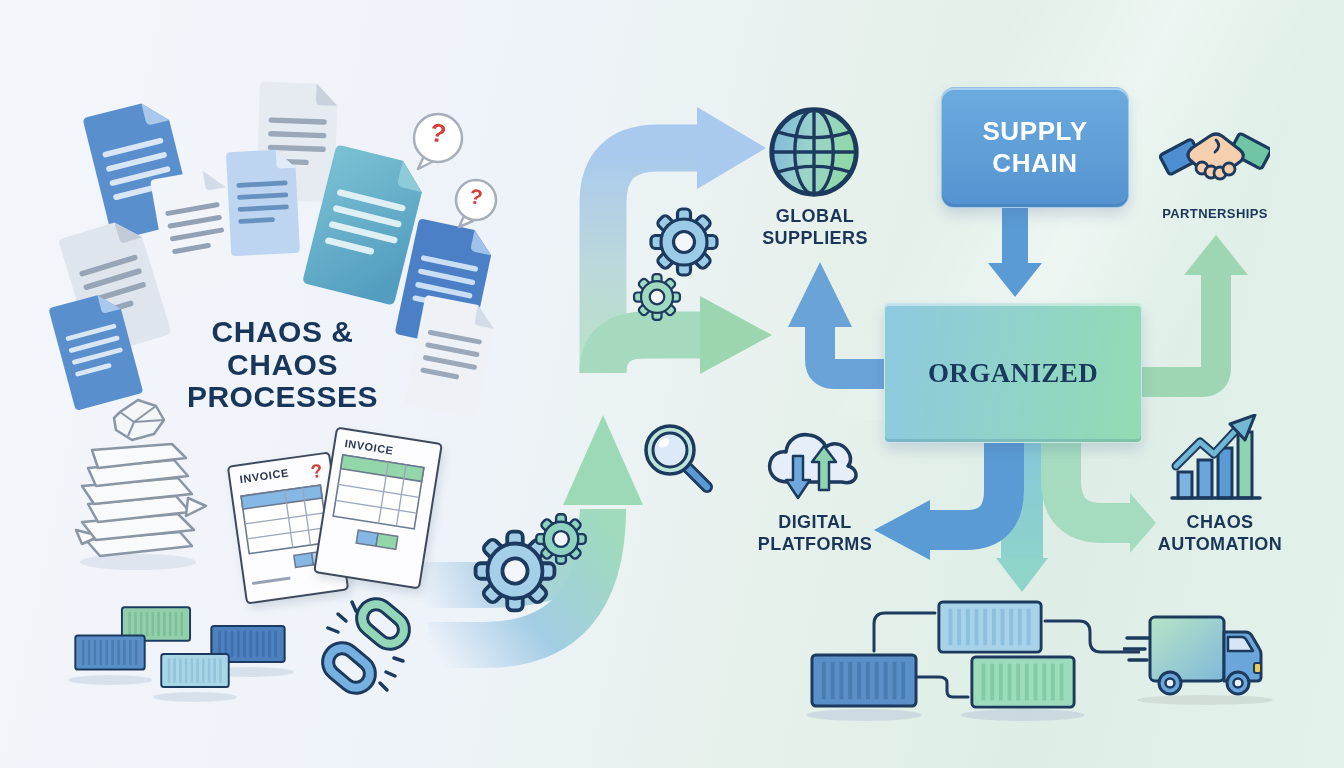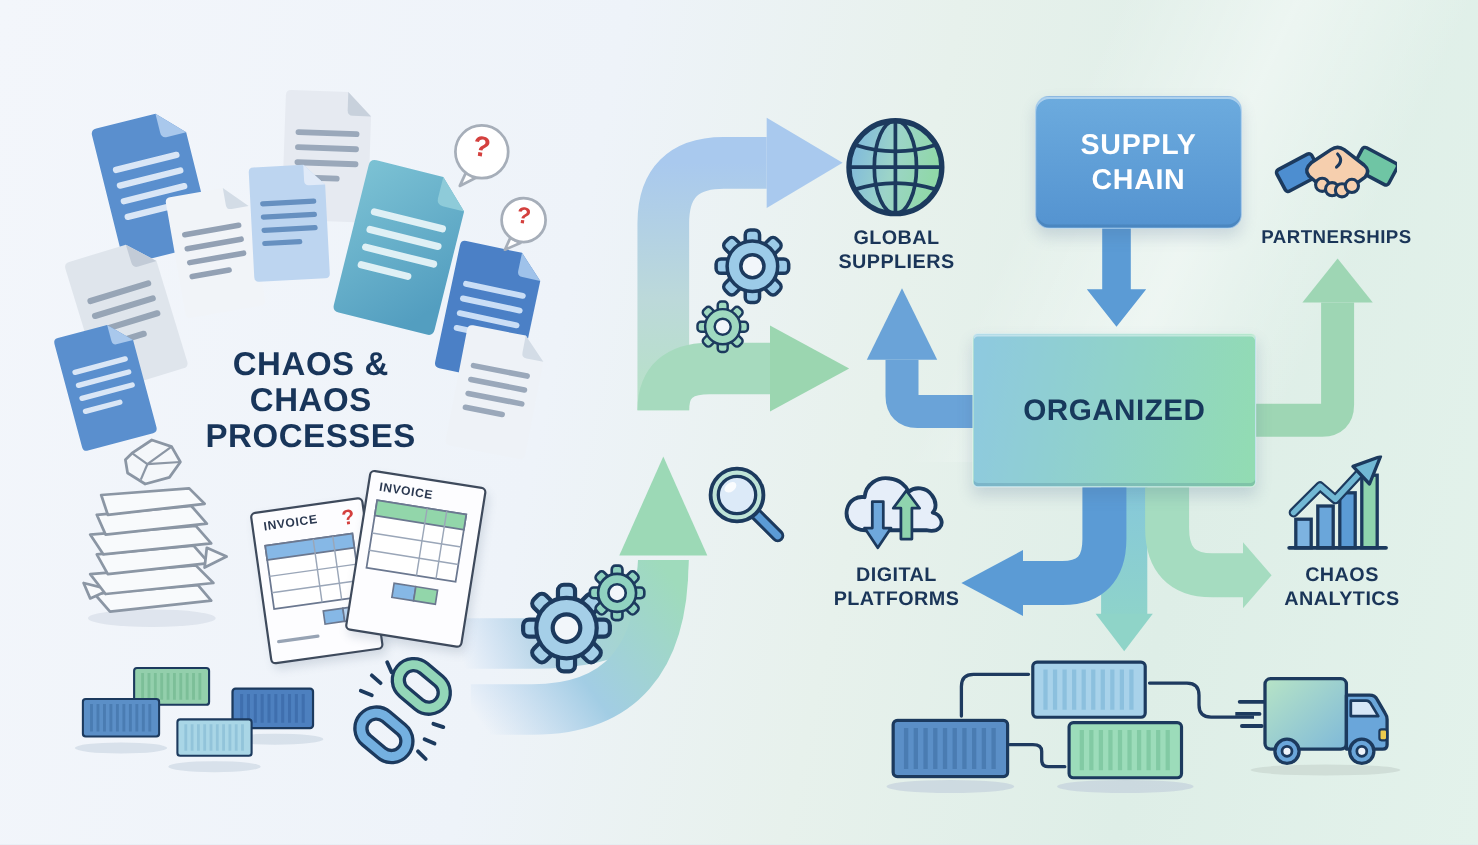--- a/index.html
+++ b/index.html
@@ -11,21 +11,21 @@
     font-size:30px;line-height:1.09;letter-spacing:.5px;}
   .t-line{display:block;}
   .lbl{font-weight:800;color:#1a3558;text-align:center;line-height:1.2;letter-spacing:.4px;font-size:18px;}
   .lbl .t-line{display:block;}
   .node-box{border-radius:13px;display:flex;align-items:center;justify-content:center;
     text-align:center;font-weight:800;
     box-shadow:inset 0 2px 0 rgba(255,255,255,.45), inset 0 -3px 0 rgba(20,60,100,.15), 0 7px 14px rgba(70,100,140,.20);}
   .supply-box{background:linear-gradient(180deg,#6cabde,#5493d0);color:#ffffff;
     font-size:26px;line-height:1.22;letter-spacing:.6px;border:1px solid rgba(255,255,255,.4);}
   .organized-box{background:linear-gradient(100deg,#8ec9e0,#92dcb2);color:#17395c;
-    font-size:27px;line-height:1.26;letter-spacing:.4px;border-radius:5px;border:1px solid rgba(255,255,255,.5);}
+    font-size:27px;line-height:1.26;letter-spacing:.4px;border-radius:5px;border:1px solid rgba(255,255,255,.5);font-family:Liberation Serif, serif;}
   .qbubble .qmark{position:absolute;left:0;top:6px;width:100%;text-align:center;
     color:#d4403e;font-weight:800;font-size:26px;transform:rotate(8deg);}
   .qbubble-sm .qmark{font-size:21px;top:7px;}
   .invoice{background:#fdfdff;border:2.5px solid #3e4a5c;border-radius:5px;
     box-shadow:3px 5px 9px rgba(80,100,130,.18);}
   .inv-head{display:flex;justify-content:space-between;align-items:flex-start;padding:7px 8px 0 9px;}
   .inv-title{font-size:11px;font-weight:800;color:#2a3850;letter-spacing:.6px;}
   .inv-q{color:#d4403e;font-size:19px;font-weight:800;line-height:.9;}
   svg{display:block;}
 </style>
@@ -330,21 +330,21 @@
       </g>
     <path d="M34,40 L52,28 Q58,24 64,28 L82,42 Q88,47 83,53 L68,64 Q56,72 46,64 L32,52 Q27,46 34,40 Z" fill="#f6cfae" stroke="#1c3a5e" stroke-width="3.2" stroke-linejoin="round"></path>
     <g fill="#f6cfae" stroke="#1c3a5e" stroke-width="2.8">
       <circle cx="44" cy="60" r="6"></circle>
         <circle cx="53" cy="64" r="6"></circle>
         <circle cx="62" cy="65" r="6"></circle>
         <circle cx="71" cy="61" r="6"></circle>
     </g>
     <path d="M58,32 Q64,38 57,44" fill="none" stroke="#1c3a5e" stroke-width="2.8" stroke-linecap="round"></path>
   </svg>
-  <div class="abs lbl" style="left:1120px;top:206px;width:190px;font-size:17px;">
+  <div class="abs lbl" style="left:1120px;top:206px;width:190px;font-size:13px;">
     <span class="t-line">PARTNERSHIPS</span>
   </div>
 
   <svg class="abs" style="left:762px;top:420px;" width="104" height="92" viewBox="0 0 104 92">
     <path d="M25,62 C12,62 6,52 8,43 C10,34 18,31 24,32 C25,20 36,13 47,15 C56,16 62,22 64,27 C70,22 80,23 85,30 C90,36 89,43 86,46 C94,48 96,56 92,60 C89,63 84,63 80,62 Z" fill="#e6eef9" stroke="#1c3a5e" stroke-width="3.5" stroke-linejoin="round"></path>
     <polygon points="31,36 41,36 41,60 48,60 36,78 24,60 31,60" fill="#6fa8dc" stroke="#1c3a5e" stroke-width="2.5" stroke-linejoin="round"></polygon>
     <polygon points="57,70 57,42 50,42 62,26 74,42 67,42 67,70" fill="#8fd4ae" stroke="#1c3a5e" stroke-width="2.5" stroke-linejoin="round"></polygon>
   </svg>
   <div class="abs lbl" style="left:735px;top:512px;width:160px;">
     <span class="t-line">DIGITAL</span>
@@ -358,21 +358,21 @@
       <rect x="52" y="34" width="14" height="50" fill="#5b9bd5"></rect>
       <rect x="72" y="18" width="14" height="66" fill="#8fd4ae"></rect>
     </g>
     <line x1="6" y1="84" x2="94" y2="84" stroke="#1c3a5e" stroke-width="3.5" stroke-linecap="round"></line>
     <polyline points="10,52 34,28 48,40 72,14" fill="none" stroke="#1c3a5e" stroke-width="9" stroke-linejoin="round" stroke-linecap="round"></polyline>
     <polyline points="10,52 34,28 48,40 72,14" fill="none" stroke="#72b8d4" stroke-width="5" stroke-linejoin="round" stroke-linecap="round"></polyline>
     <polygon points="64,10 89,1 79,26" fill="#72b8d4" stroke="#1c3a5e" stroke-width="3" stroke-linejoin="round"></polygon>
   </svg>
   <div class="abs lbl" style="left:1135px;top:512px;width:170px;">
     <span class="t-line">CHAOS</span>
-    <span class="t-line">ANALYTICS</span>
+    <span class="t-line">AUTOMATION</span>
   </div>
 
   <svg class="abs" style="left:795px;top:573px;" width="345" height="150" viewBox="0 0 345 150">
     <ellipse cx="69" cy="142" rx="58" ry="6" fill="#bcc9d8" opacity="0.55"></ellipse>
     <ellipse cx="228" cy="142" rx="62" ry="6" fill="#bcc9d8" opacity="0.55"></ellipse>
     <g fill="none" stroke="#1e3a5f" stroke-width="3" stroke-linecap="round">
       <path d="M 140,40 L 90,40 Q 79,40 79,51 L 79,78"></path>
       <path d="M 123,104 L 144,104 Q 152,104 152,110 L 152,118 Q 152,124 158,124 L 173,124"></path>
       <path d="M 250,48 L 284,48 Q 295,48 295,59 L 295,68 Q 295,79 306,79 L 345,79"></path>
     </g>

